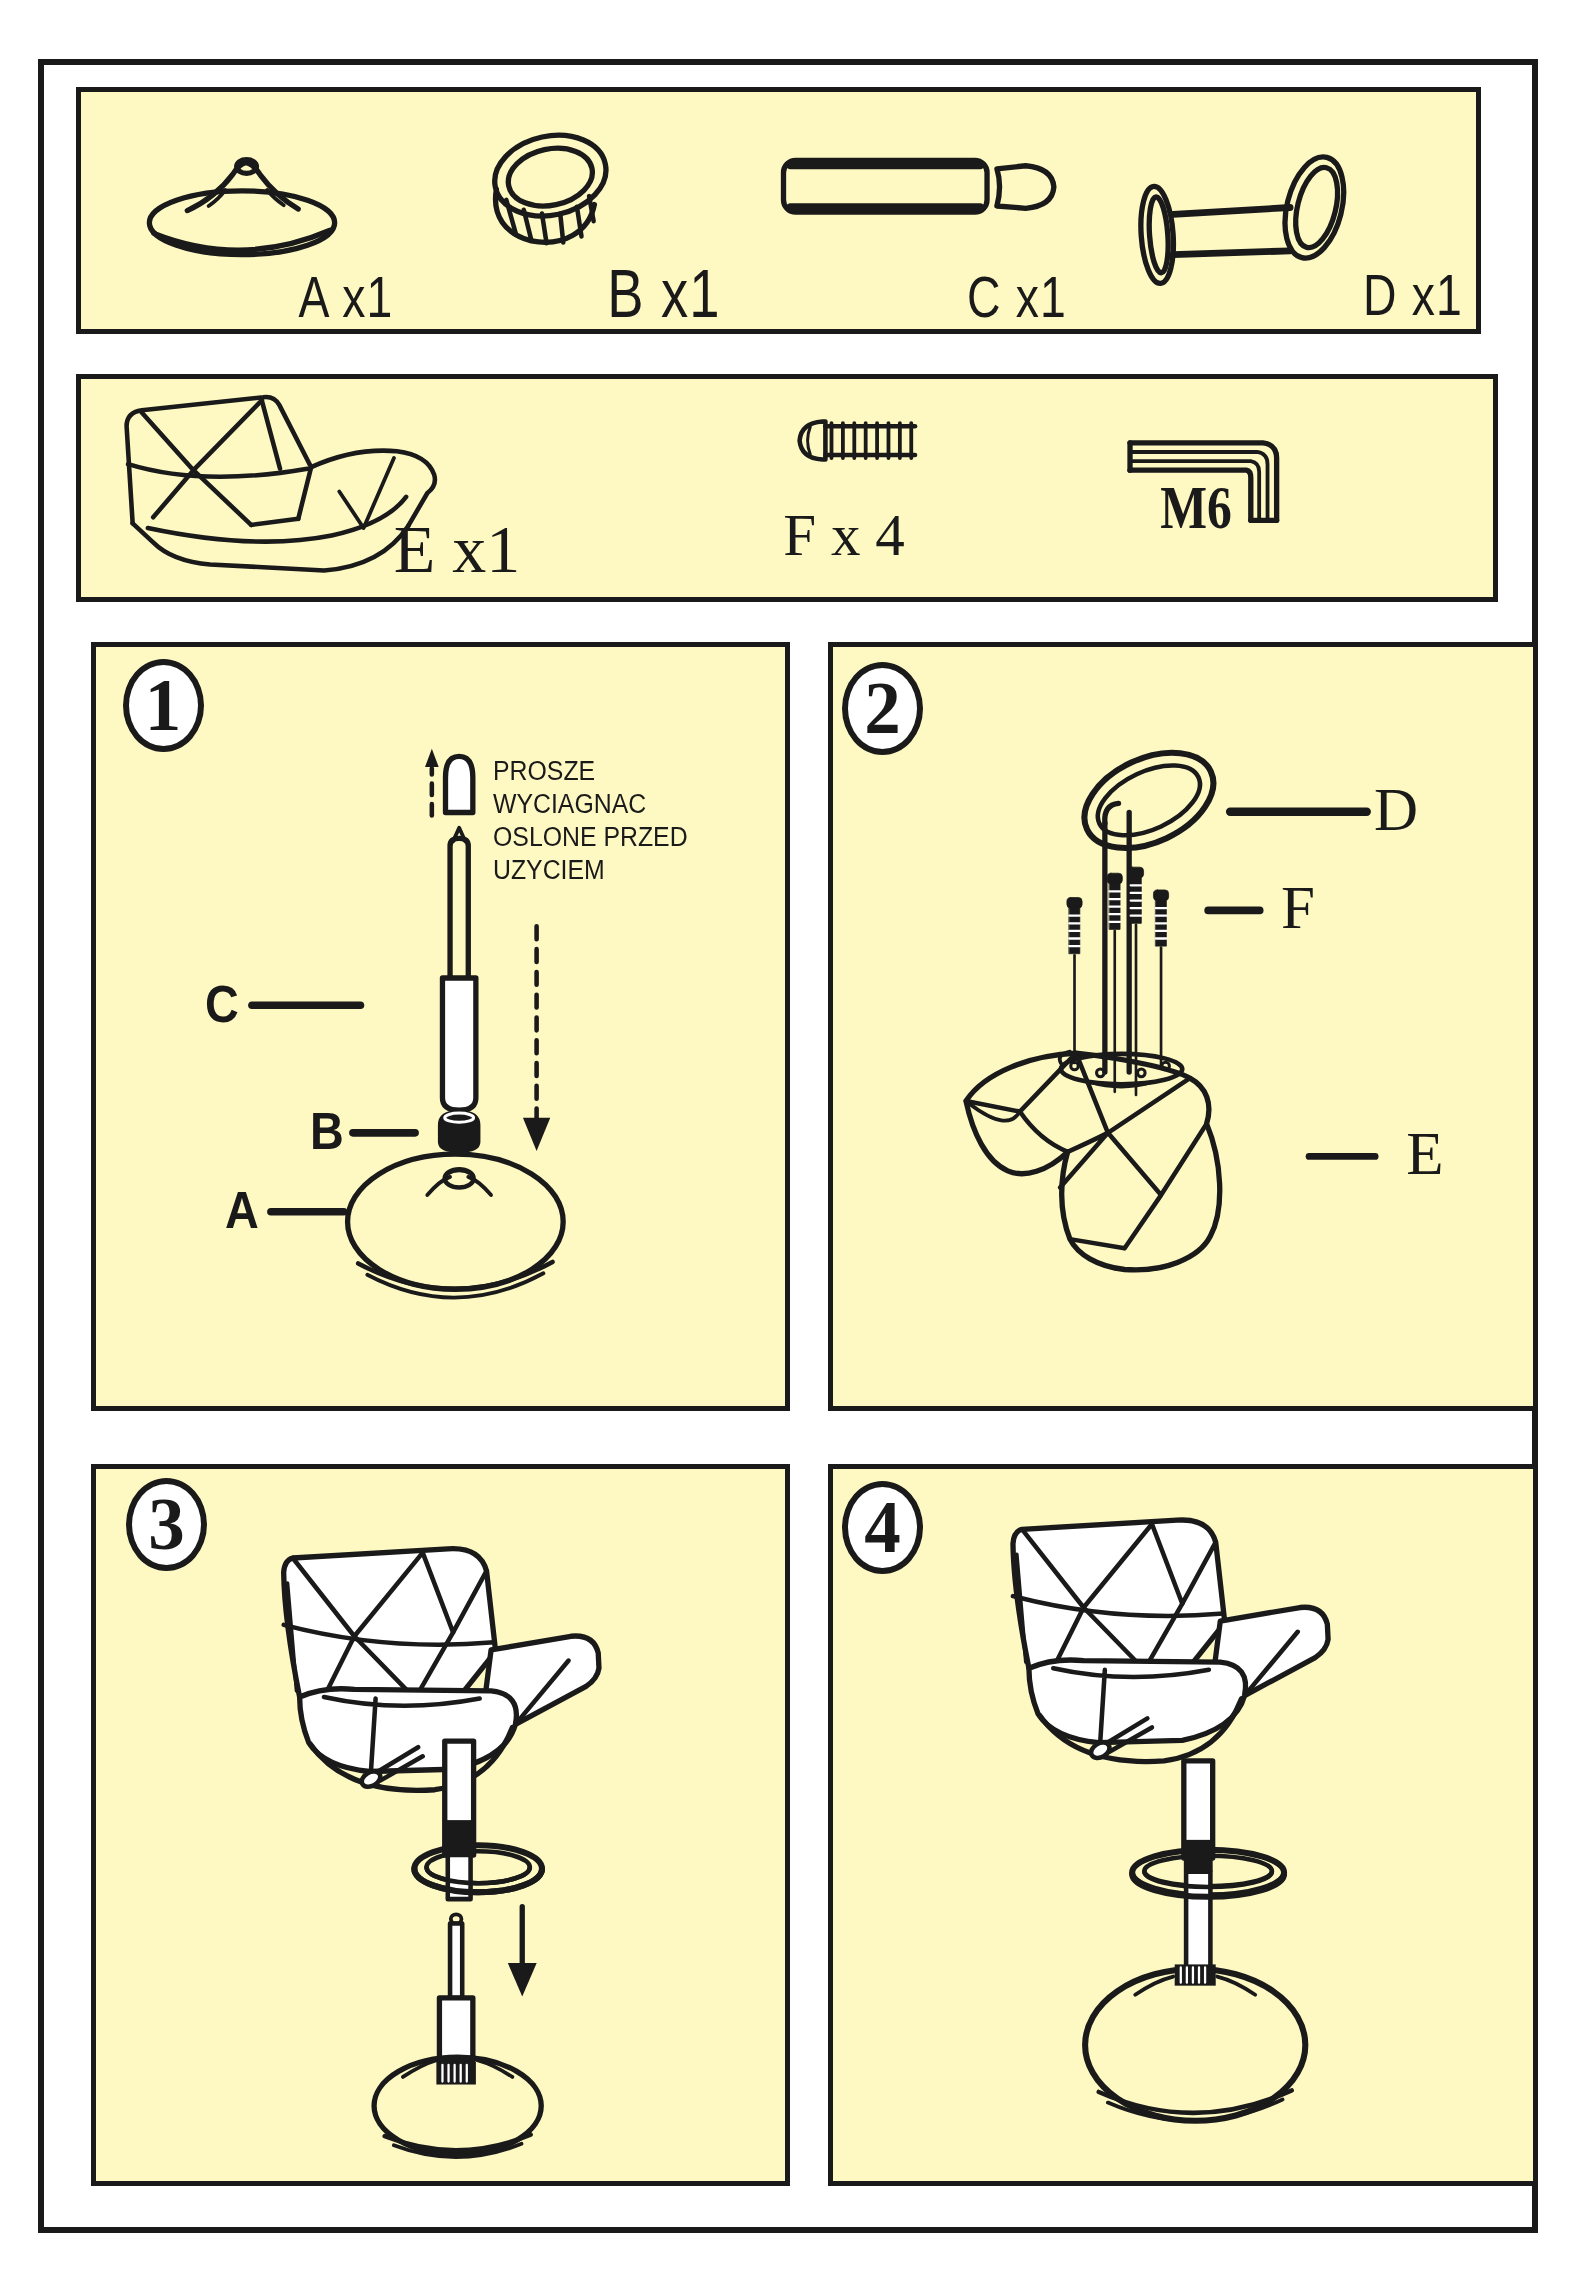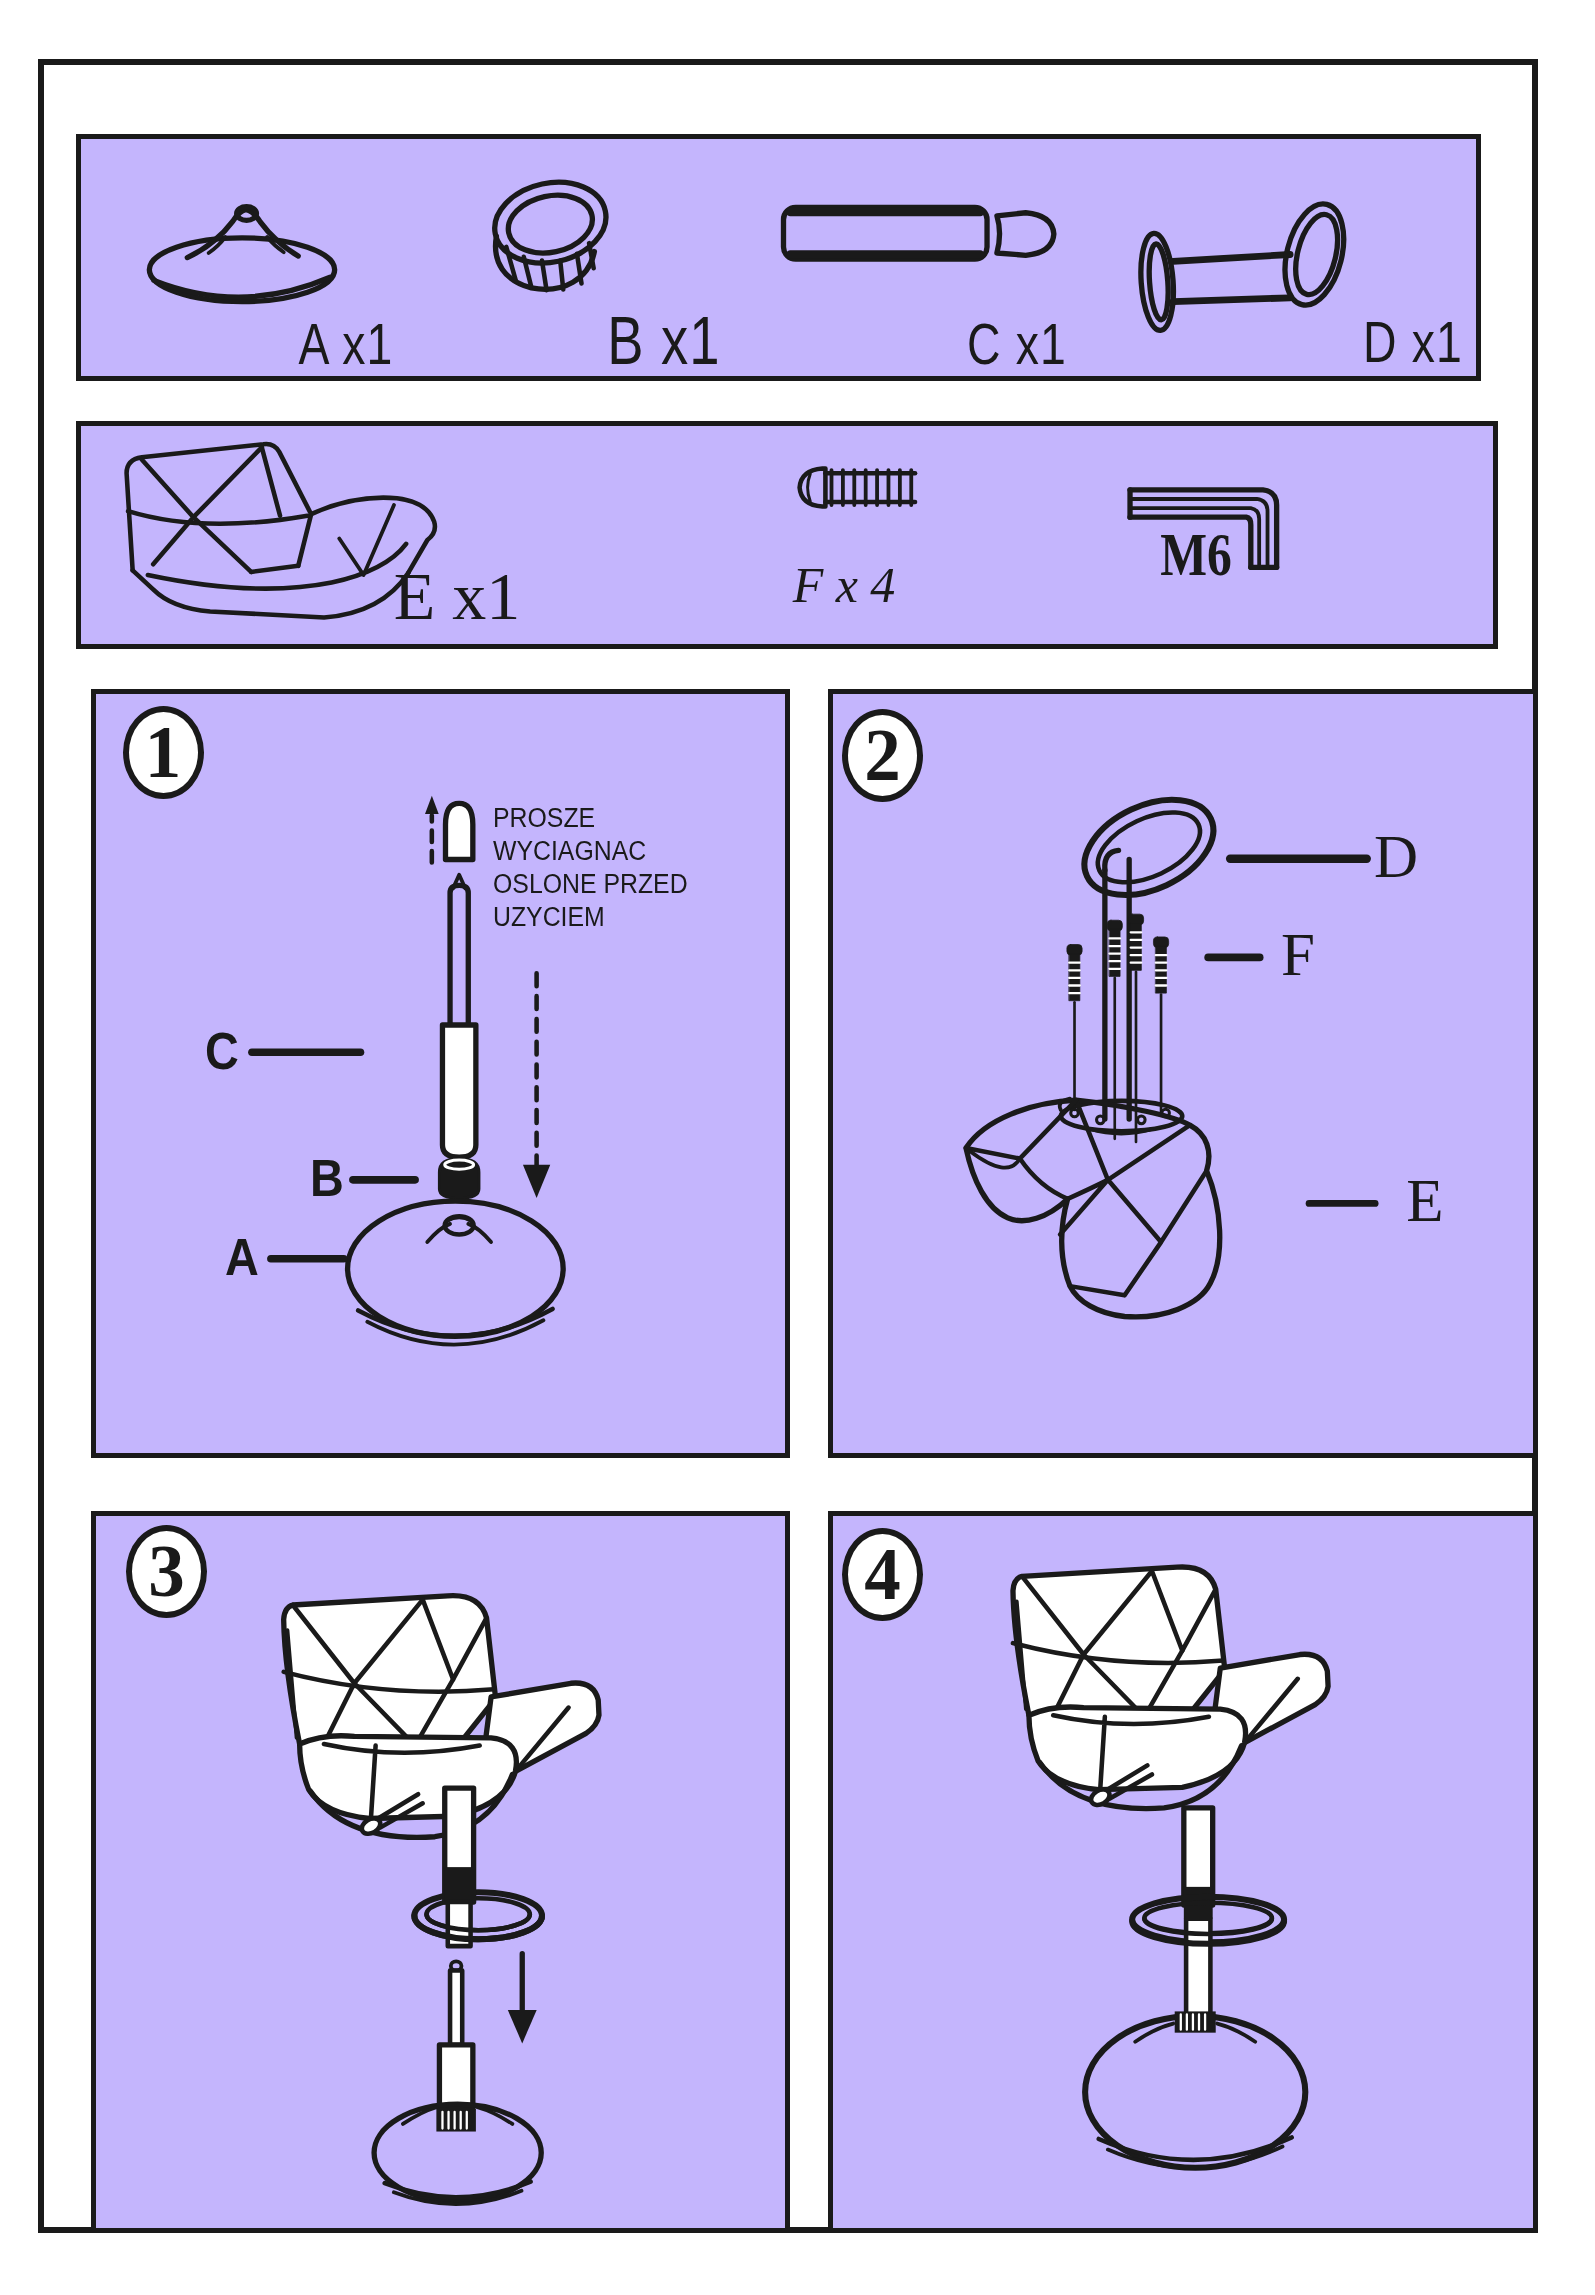--- a/index.html
+++ b/index.html
@@ -2,21 +2,21 @@
 <html style="font-size:12px"><head>
 <meta charset="utf-8">
 <style>
   html,body{margin:0;padding:0;}
   body{
     width:1596px;height:2295px;background:#ffffff;position:relative;
     font-family:"Liberation Sans",sans-serif;color:#1a1a1a;
   }
   .sheet{position:absolute;inset:0;}
   .frame{position:absolute;box-sizing:border-box;border:6.8px solid #1a1a1a;background:#fff;}
-  .box{position:absolute;box-sizing:border-box;border:5.3px solid #1a1a1a;background:#c4b5fd;margin-top:47px;}
+  .box{position:absolute;box-sizing:border-box;border:5.3px solid #1a1a1a;background:#fef9c3;}
   .box svg{position:absolute;left:0;top:0;}
   .plabel{
     position:absolute;text-align:center;font-size:58px;letter-spacing:1.5px;
     transform:scaleX(0.8);transform-origin:center;white-space:nowrap;
     font-family:"Liberation Sans",sans-serif;color:#1a1a1a;
   }
   .plabel.big{font-size:68px;}
   .slabel-serif{
     position:absolute;text-align:center;font-size:61px;
     font-family:"Liberation Serif",serif;white-space:nowrap;color:#1a1a1a;
@@ -125,21 +125,21 @@
           <path d="M 1381,84 L 1556,84 Q 1574,86 1574,104 L 1574,186" stroke-width="7"></path>
           <path d="M 1381,96 L 1548,96 Q 1562,98 1562,112 L 1562,186" stroke-width="5"></path>
           <path d="M 1381,108 L 1540,108 Q 1551,110 1551,122 L 1551,186" stroke-width="5"></path>
           <path d="M 1381,120 L 1534,120 Q 1540,121 1540,130 L 1540,186" stroke-width="7"></path>
           <line x1="1381" y1="84" x2="1381" y2="120" stroke-width="7"></line>
           <line x1="1540" y1="186" x2="1574" y2="186" stroke-width="7"></line>
         </g>
       </g>
     </svg>
     <div class="slabel-serif" style="left:300px;top:131px;width:152px;font-size:68px;">E x1</div>
-    <div class="slabel-serif" style="left:687px;top:130px;width:152px;font-size:50px;font-style:italic;">F x 4</div>
+    <div class="slabel-serif" style="left:687px;top:122px;width:152px;font-size:59px;">F x 4</div>
     <div class="m6" style="left:1062px;top:93px;width:106px;">M6</div>
   </div>
 
   <div class="box" style="left:91px;top:642px;width:699px;height:769px;">
     <svg width="699" height="769" viewBox="0 0 920 1013">
       <g stroke="#1a1a1a" fill="none" stroke-linecap="round" stroke-linejoin="round">
 
         <g>
           <line x1="442" y1="222" x2="442" y2="160" stroke-width="6" stroke-dasharray="15 12"></line>
           <path d="M 442,134 L 433,158 L 451,158 Z" fill="#1a1a1a" stroke="none"></path>

